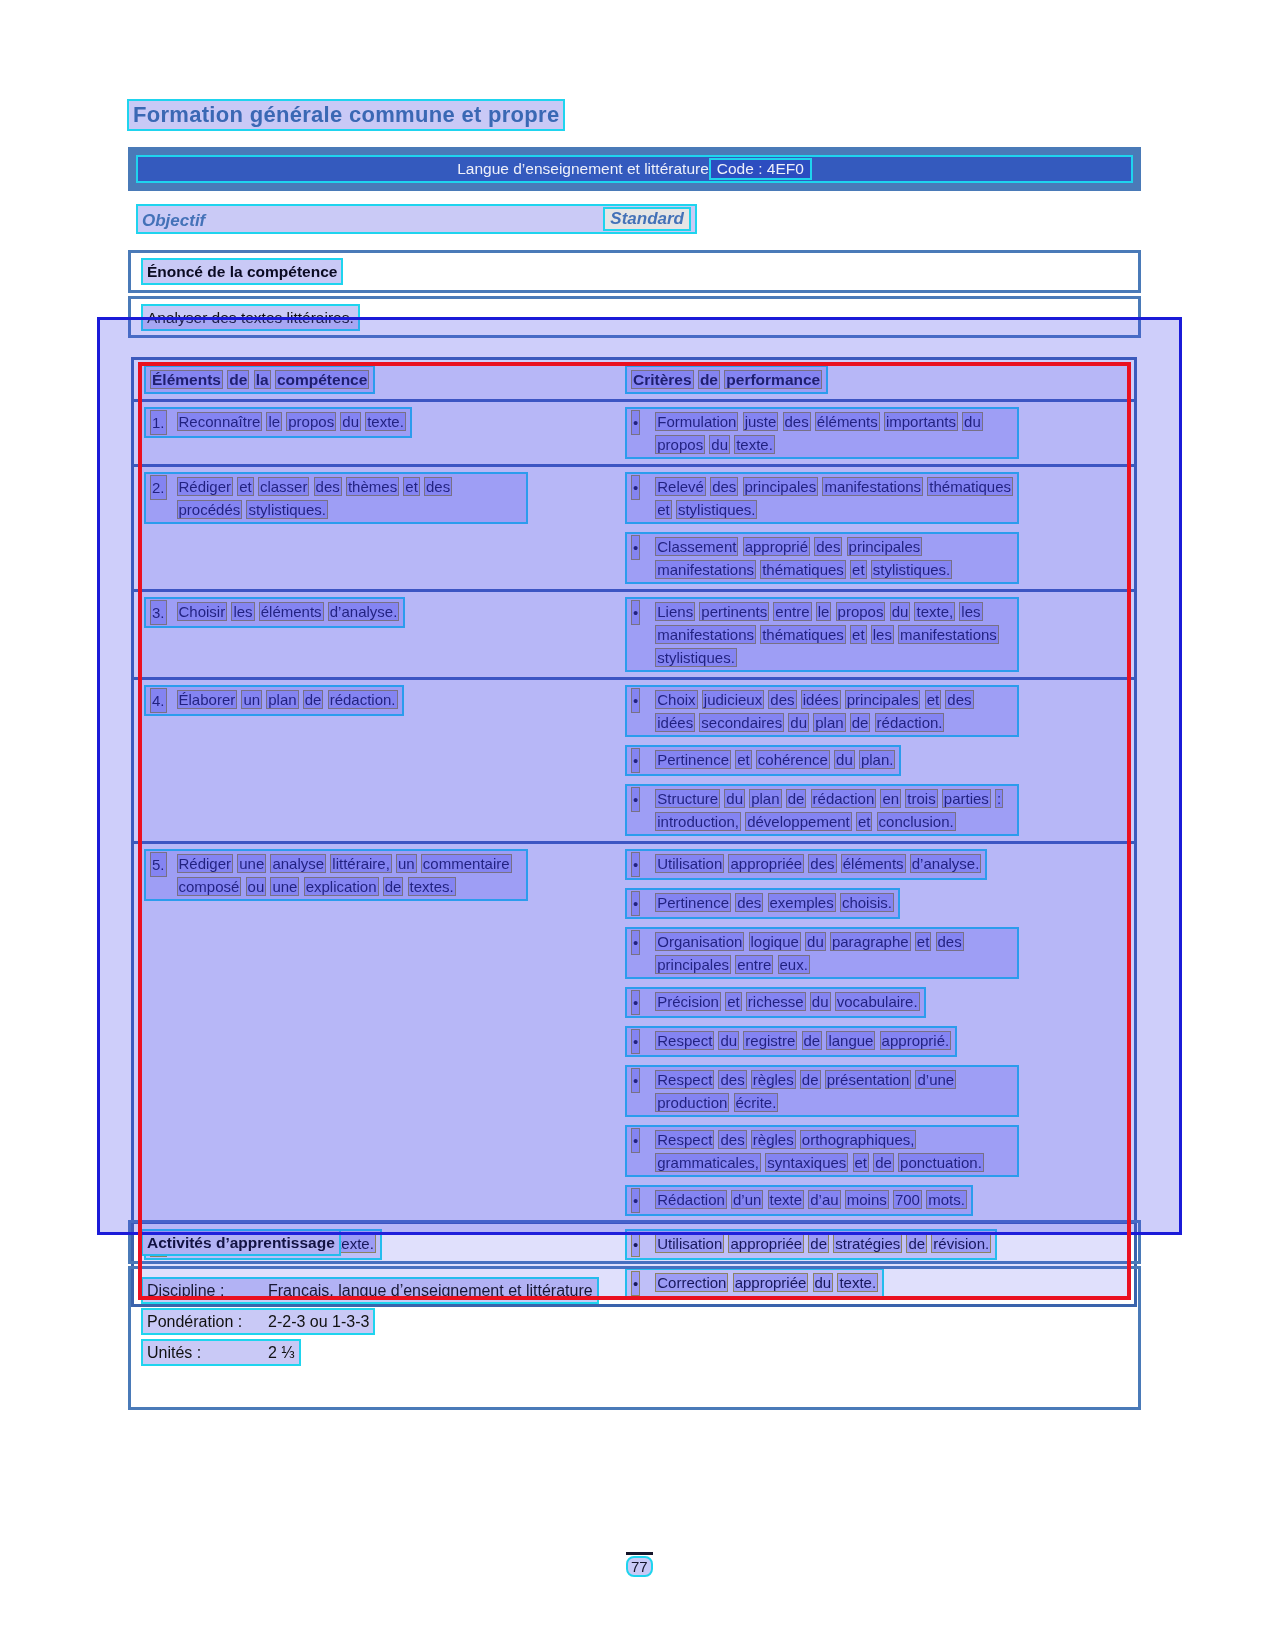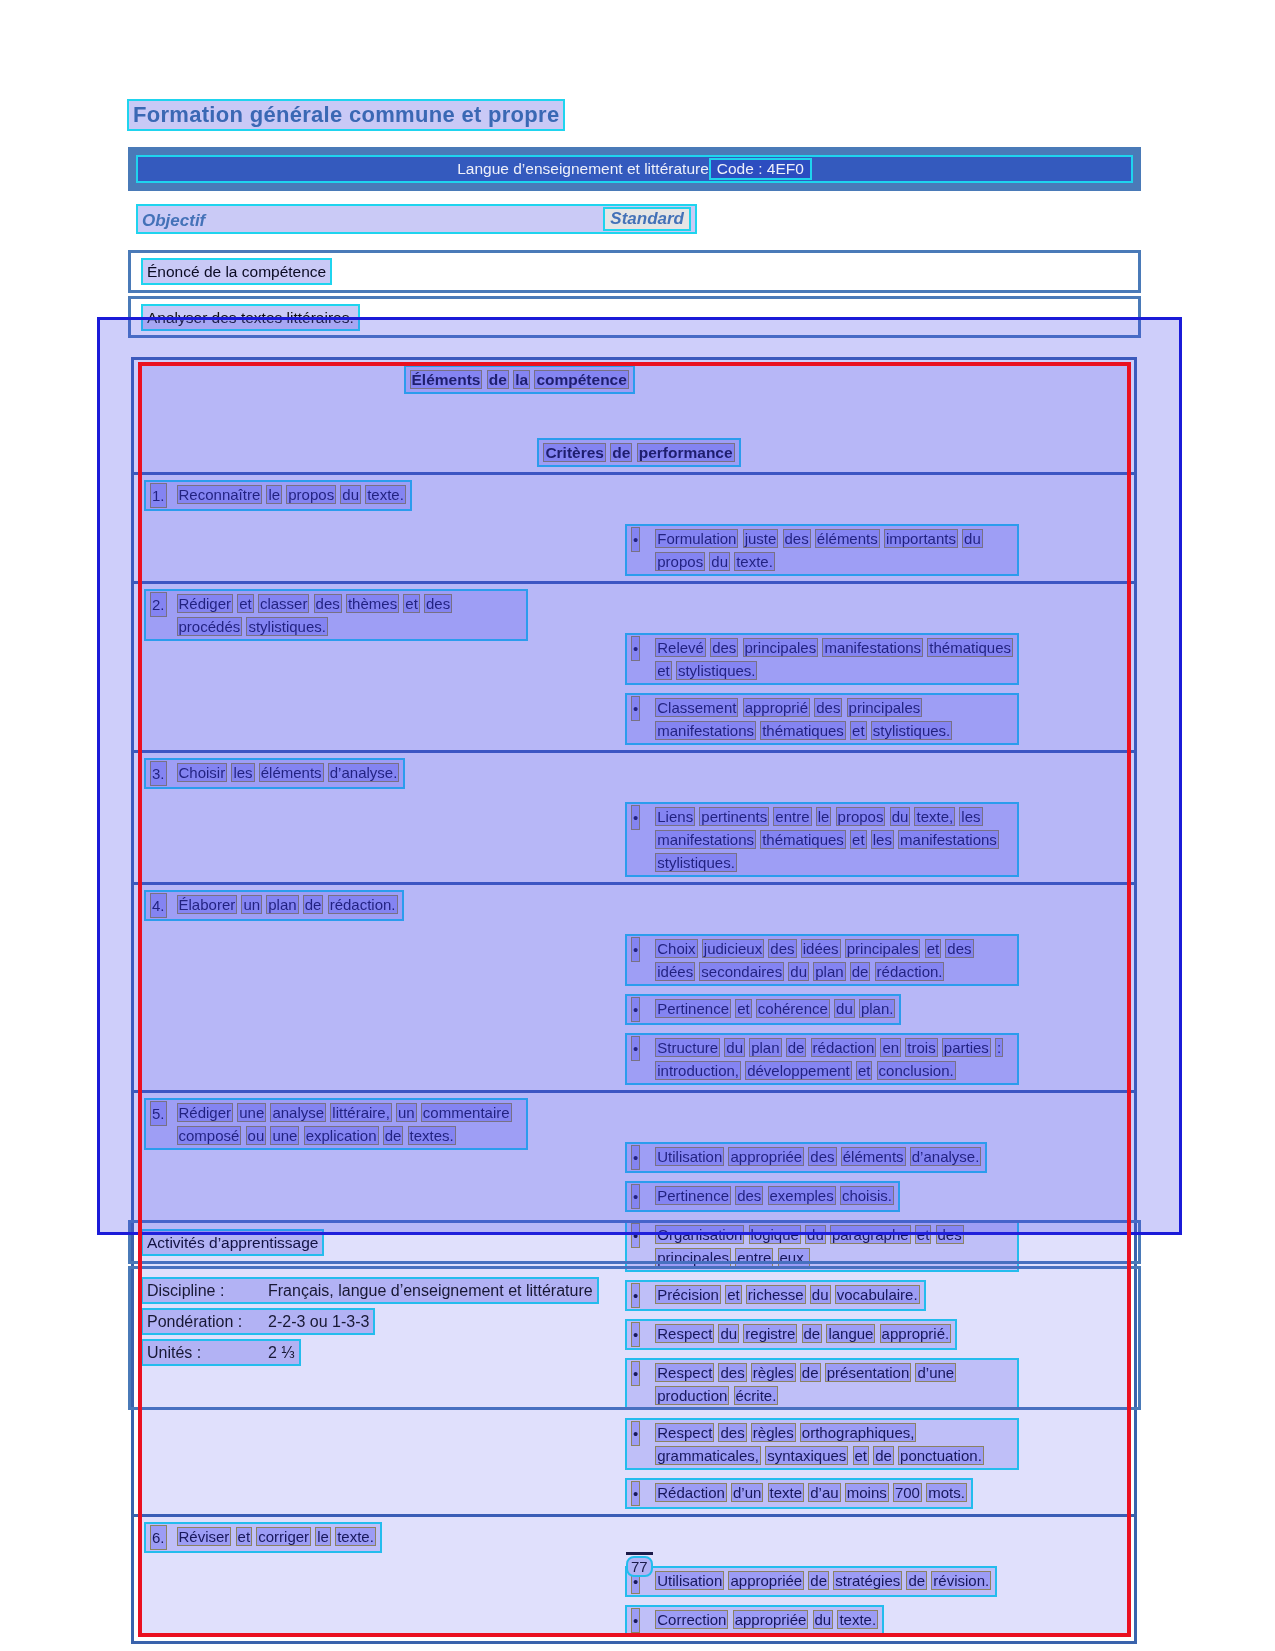--- a/index.html
+++ b/index.html
@@ -26,36 +26,36 @@
   .code-box{border:2px solid #1fd4ee;background:rgba(18,40,200,.25);padding:0 6px;}
   .obj-row{position:absolute;left:136px;top:204px;width:561px;display:flex;justify-content:space-between;
            align-items:flex-end;border:2px solid #1fd4ee;background:#cacaf6;padding:1px 4px;
            font-size:17px;font-weight:bold;font-style:italic;color:#4472b8;box-sizing:border-box;gap:32px;}
   .std-box{border:2px solid #1fd4ee;padding:0 5px;background:#e5e5e5;}
 
   
   .sbox{position:absolute;left:128px;width:1013px;border:3px solid #4a7ab8;box-sizing:border-box;
         display:flex;align-items:center;padding:0 10px;font-size:15.5px;}
   .sbox .hl{line-height:21px;}
-  .h-black{font-weight:normal;color:#0a0a22;}
+  .h-black{font-weight:bold;color:#0a0a22;}
 
   
   .tablewrap{position:absolute;left:131px;top:357px;width:1006px;}
   .tbl{position:relative;border:3px solid #3a63ac;box-sizing:border-box;font-size:15px;color:#101040;line-height:23px;}
   .trow{display:flex;border-top:3px solid #3a63ac;padding:5px 0;box-sizing:border-box;}
   .trow:first-child{border-top:none;}
   .cell-l{width:481px;flex:none;padding-left:10px;box-sizing:border-box;}
-  .cell-r{flex:1;padding-left:10px;box-sizing:border-box;margin-top:44px;}
+  .cell-r{flex:1;padding-left:10px;box-sizing:border-box;}
   .num{flex:none;margin-right:10px;}
   .eltext{display:inline-block;max-width:345px;}
   .bullet{flex:none;margin-right:15px;}
   .crittext{display:inline-block;max-width:358px;}
   .crit{margin-top:8px;}
   .crit:first-child{margin-top:0;}
-  .thead{min-height:36px;align-items:center;font-weight:bold;color:#0a0a22;font-size:15.5px;flex-direction:column;}
+  .thead{min-height:36px;align-items:center;font-weight:bold;color:#0a0a22;font-size:15.5px;}
   .r1{min-height:52px}.r2{min-height:102px}.r3{min-height:78px}.r4{min-height:135px}
   .r5{min-height:324px}.r6{min-height:62px}
 
   
   .act-d{align-items:flex-start;flex-direction:column;justify-content:flex-start;
          padding:8px 10px;font-size:16px;}
   .dline{display:flex;margin-bottom:4px;line-height:22px;}
   .dlabel{flex:none;width:121px;}
   .dvalue{max-width:800px;}
 

